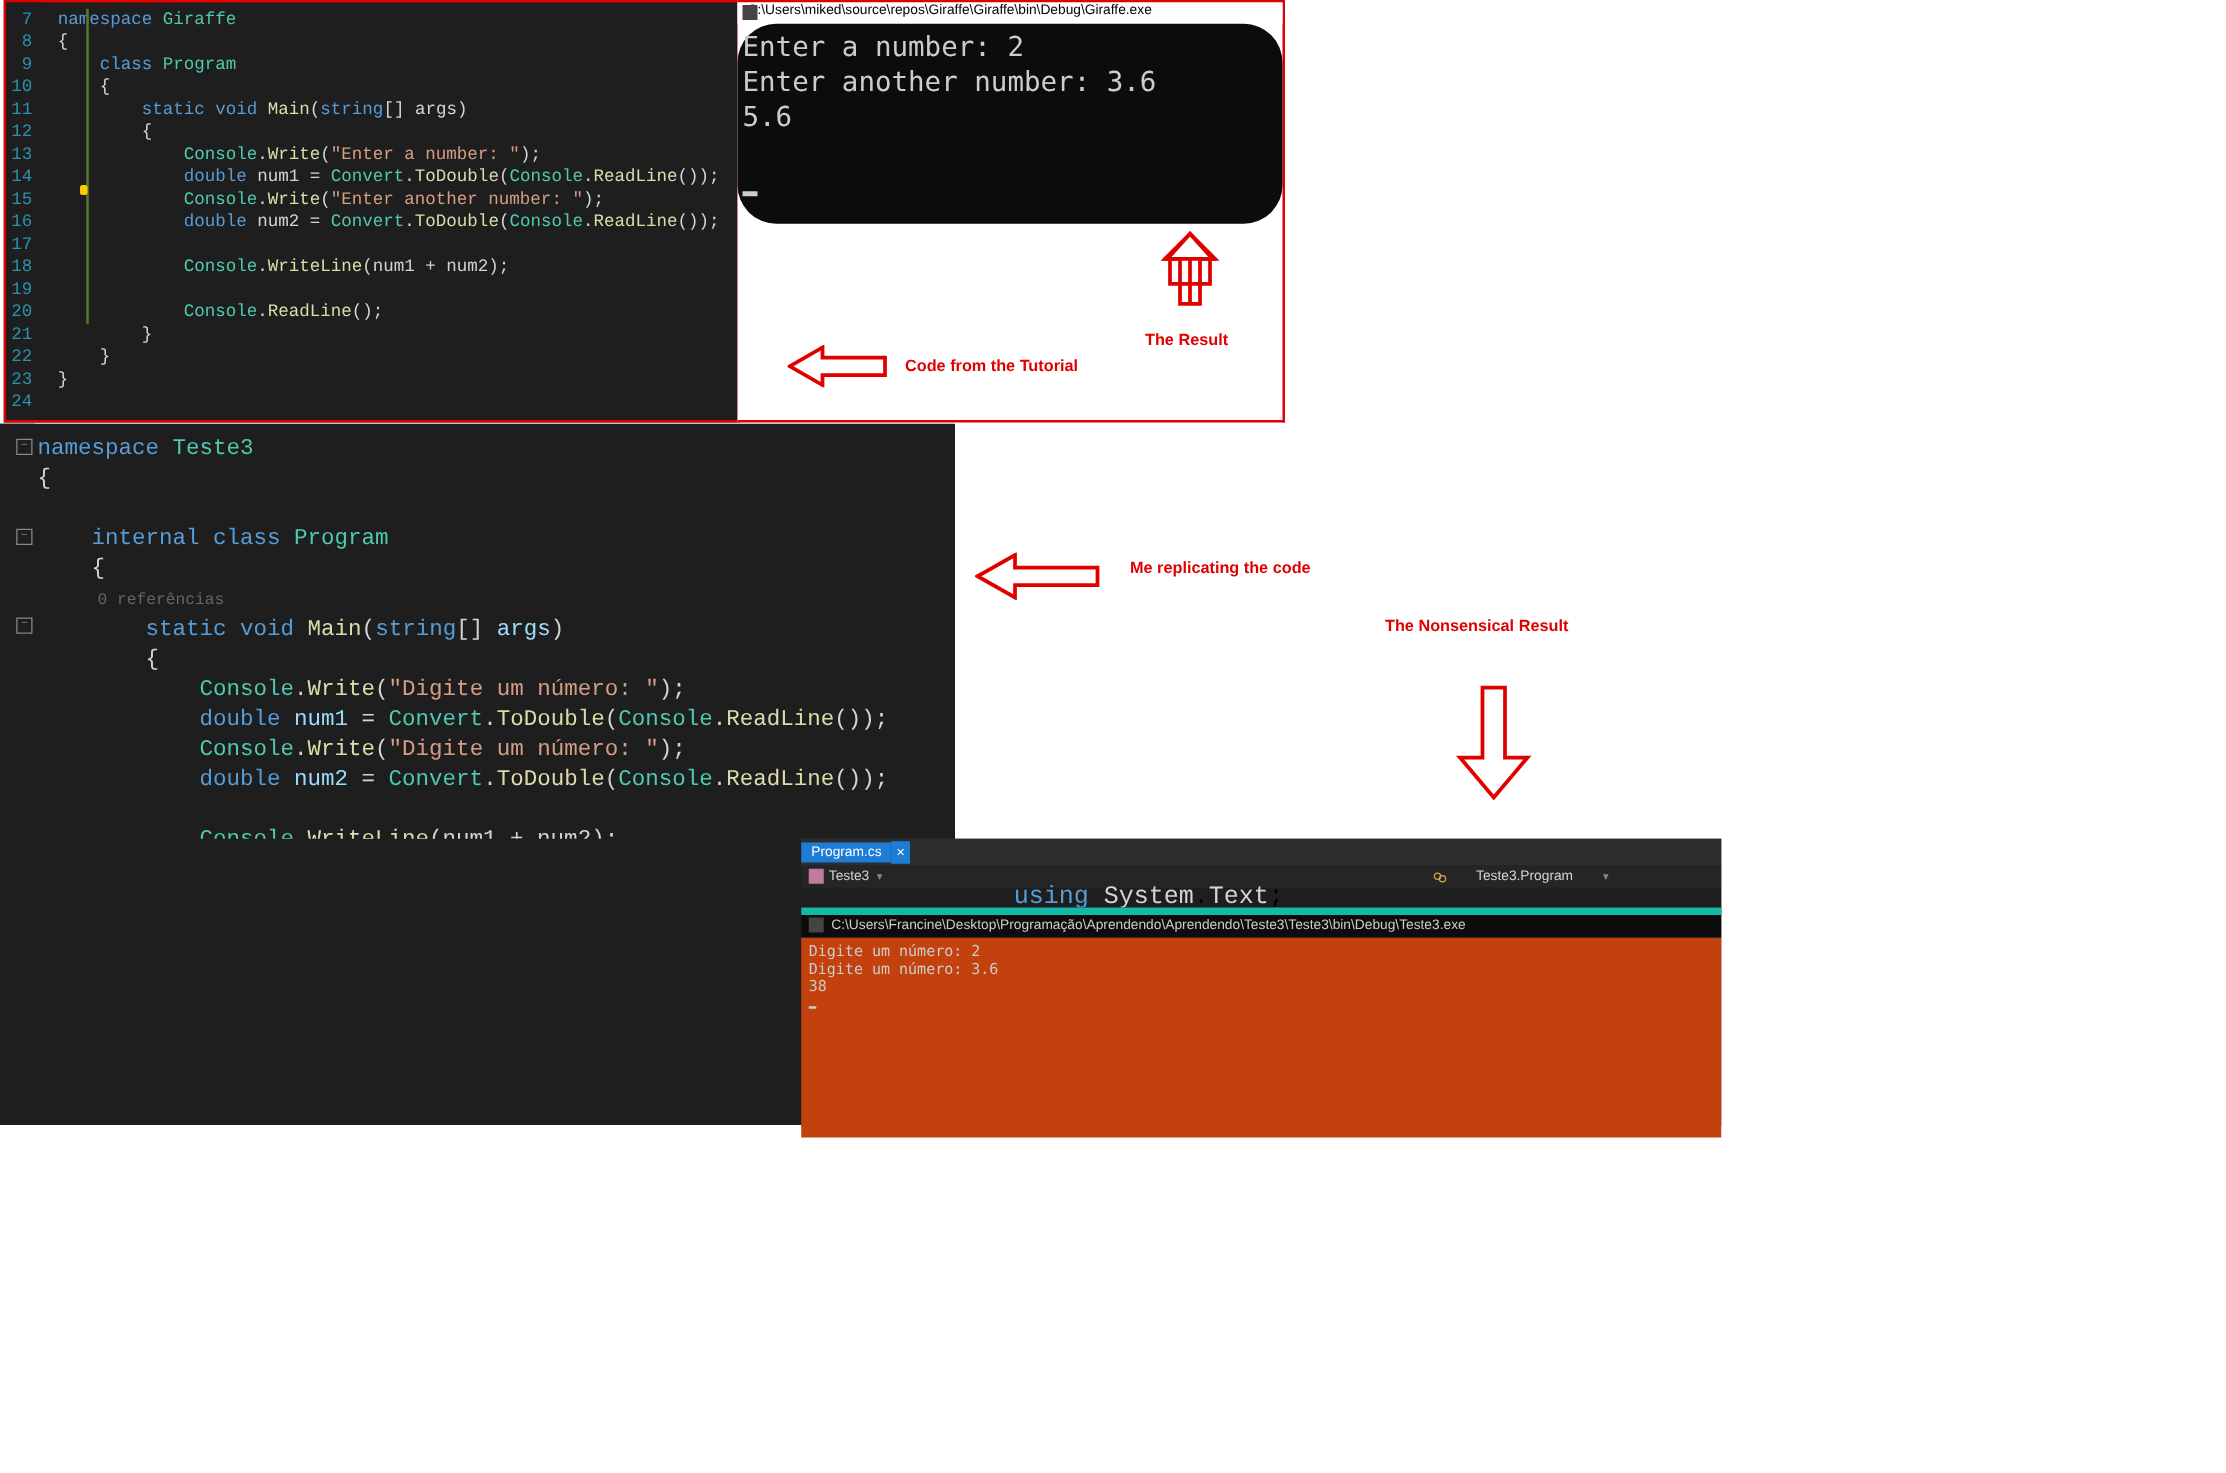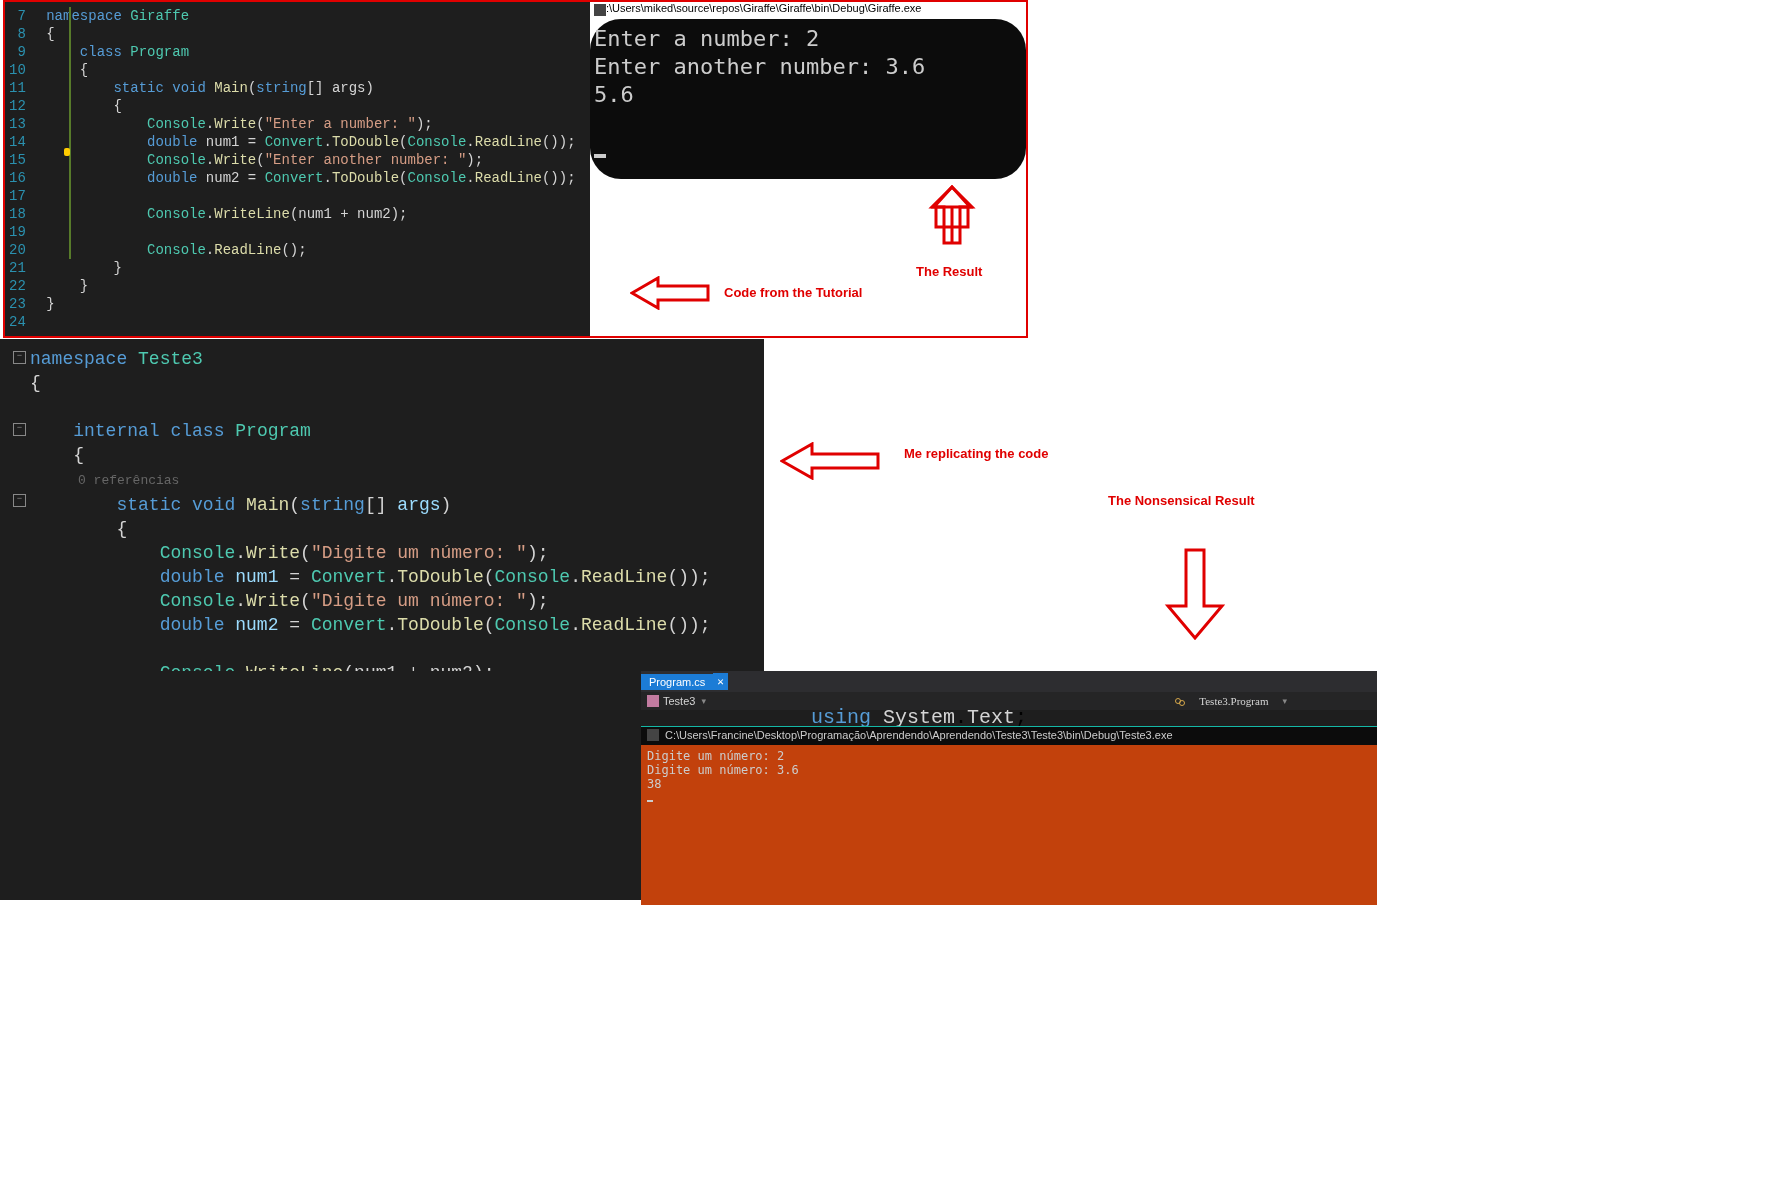--- a/index.html
+++ b/index.html
@@ -190,24 +190,24 @@
     padding-left: 6px;
     display: flex;
     align-items: center;
     gap: 4px;
   }
   .breadcrumb-right {
     position: absolute;
     right: 90px;
     color: #d4d4d4;
     font-size: 11px;
-    font-family: Liberation Serif, serif;
+    font-family: Liberation Sans, sans-serif;
     display: flex;
     align-items: center;
-    gap: 12px;
+    gap: 22px;
   }
   .proj-icon {
     width: 12px;
     height: 12px;
     background: #c27ba0;
     display: inline-block;
   }
   .prog-icon {
     width: 12px;
     height: 10px;
@@ -248,21 +248,21 @@
     white-space: pre;
   }
   .bottom-console-titlebar {
     background: #0c0c0c;
     color: #cccccc;
     font-size: 11px;
     font-family: Tahoma, sans-serif;
     padding: 2px 19px 2px 24px;
     height: 14px;
     position: relative;
-    border-top: 1px solid #14b8a6;
+    border-top: 6px solid #14b8a6;
   }
   .bottom-console-titlebar::before {
     content: "";
     position: absolute;
     left: 6px;
     top: 2px;
     width: 12px;
     height: 12px;
     background: #444;
   }

